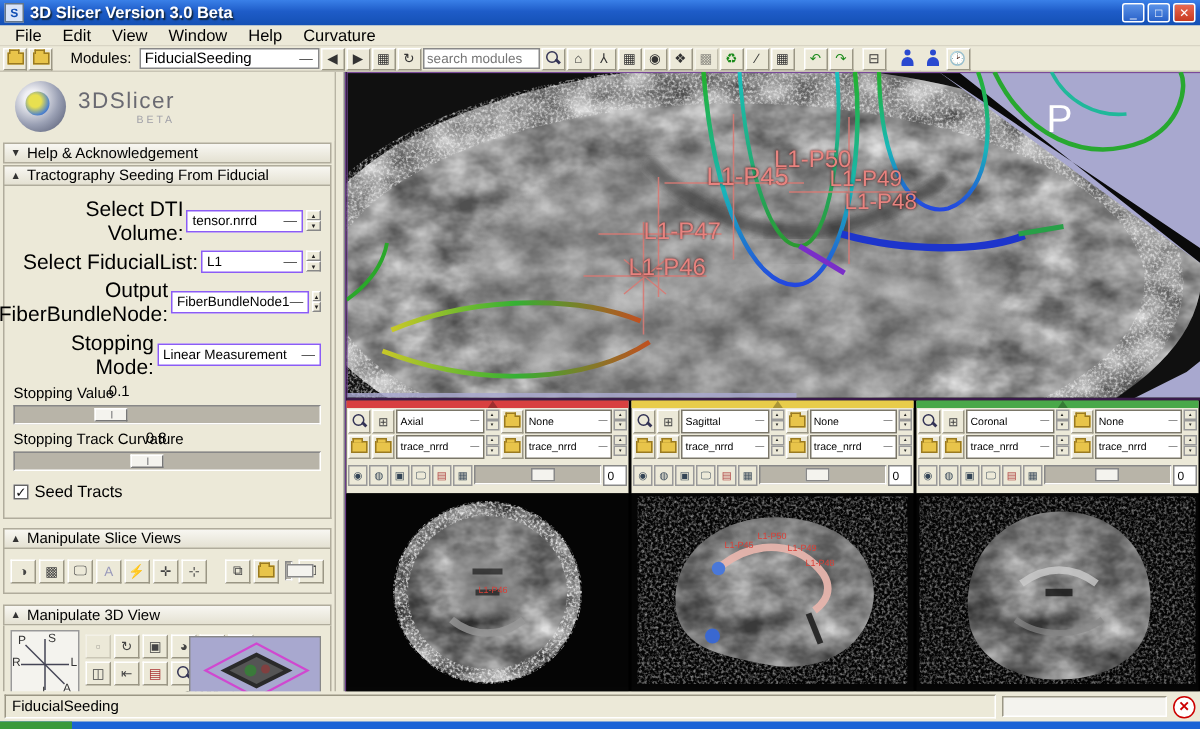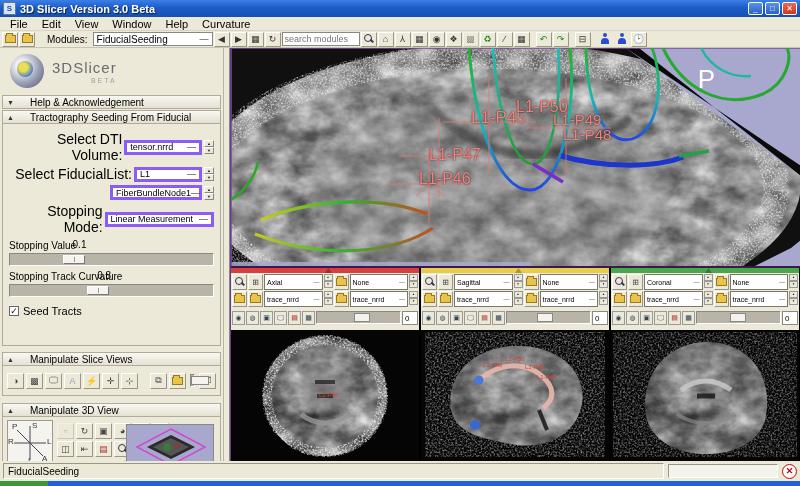--- a/index.html
+++ b/index.html
@@ -46,27 +46,27 @@
   .viewer { width:570px; background:#000; display:flex; flex-direction:column; border-left:1px solid #6a3a8a;}
   
   .logo-row { height:46px; display:flex; align-items:center; padding-left:10px; background:#ece9d8;}
   .logo-glyph { width:34px; height:34px; border-radius:50%;
     background:radial-gradient(circle at 35% 35%, #f0f0f4 18%, #9aa0b4 55%, #4a5068 100%); position:relative; margin-right:8px;}
   .logo-glyph:before { content:""; position:absolute; left:7px; top:7px; width:16px; height:16px; border-radius:50%;
     background:radial-gradient(circle at 40% 40%, #e8e050 30%, #4a80d0 70%, #223a78 100%);}
   .logo-text { font-size:15px; color:#6a6a72; letter-spacing:1px;}
   .logo-sub { font-size:7px; color:#a0a0a8; letter-spacing:2px; text-align:right; margin-top:1px;}
   .sec-hdr { height:14px; margin:1px 2px 0 2px; border:1px solid #b0ac9c; background:linear-gradient(#f8f7f2,#e4e1d2);
-    display:flex; align-items:center; font-size:10px; padding-left:4px; gap:16px;}
+    display:flex; align-items:center; font-size:10px; padding-left:4px; gap:4px;}
   .sec-arrow { font-size:7px; color:#333; }
   .sec-body { margin:0 2px; border:1px solid #b0ac9c; border-top:none; background:#ece9d8; position:relative;}
   .tract-body { height:222px; padding-top:4px;}
   .frow { display:flex; align-items:center; justify-content:flex-end; margin:3px 6px 3px 0; gap:2px;}
   .flabel { font-size:14px; text-align:right; }
-  .dd { background:#fff; border:3px solid #8b5cf6; height:15px; display:flex; align-items:center;
+  .dd { background:#fff; border:1px solid #8b5cf6; height:15px; display:flex; align-items:center;
     padding:0 3px; font-size:9px; white-space:nowrap;}
   .spin { display:flex; flex-direction:column; width:10px; }
   .spin span { height:7px; border:1px solid; border-color:#fff #888 #888 #fff; background:#ece9d8;
     font-size:4px; line-height:5px; text-align:center; color:#222;}
   .slider-group { margin:4px 6px 2px 6px; position:relative; }
   .slider-lbl { font-size:10px; display:inline-block;}
   .slider-val { position:absolute; font-size:10px; top:0; }
   .slider-track { margin-top:2px; height:13px; background:#b8b4a8; border:1px solid; border-color:#888 #fff #fff #888; position:relative;}
   .slider-handle { position:absolute; top:1px; width:22px; height:9px; background:#f4f3ee; border:1px solid; border-color:#fff #777 #777 #fff;}
   .slider-handle:after { content:""; position:absolute; left:10px; top:1px; bottom:1px; width:1px; background:#999; }
@@ -260,20 +260,21 @@
           <span>L1</span>
           <span class="dd-mark">—</span>
         </div>
         <div class="spin">
             <span>▲</span>
             <span>▼</span>
           </div>
       </div>
 
       <div class="frow">
+        <span class="flabel">Output FiberBundleNode:</span>
         <div class="dd" style="width:92px">
           <span>FiberBundleNode1</span>
           <span class="dd-mark">—</span>
         </div>
         <div class="spin">
             <span>▲</span>
             <span>▼</span>
           </div>
       </div>
 

